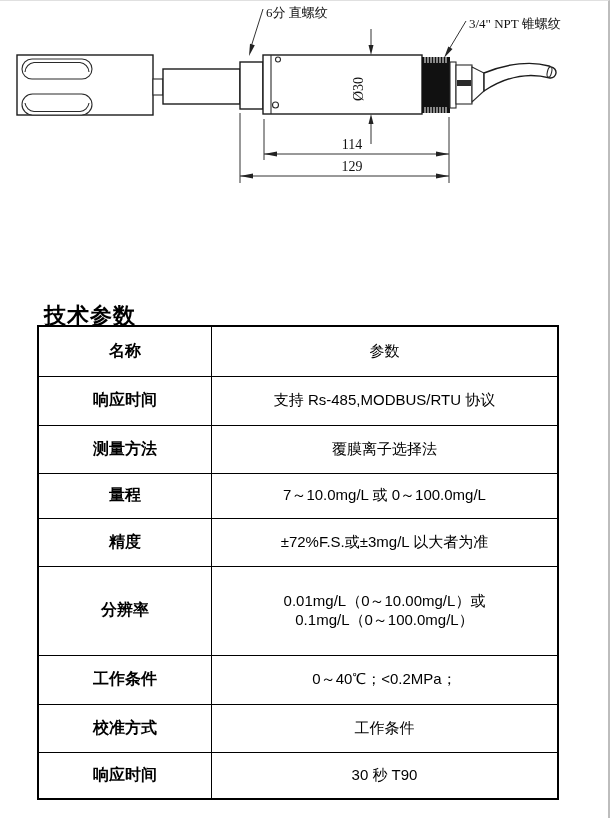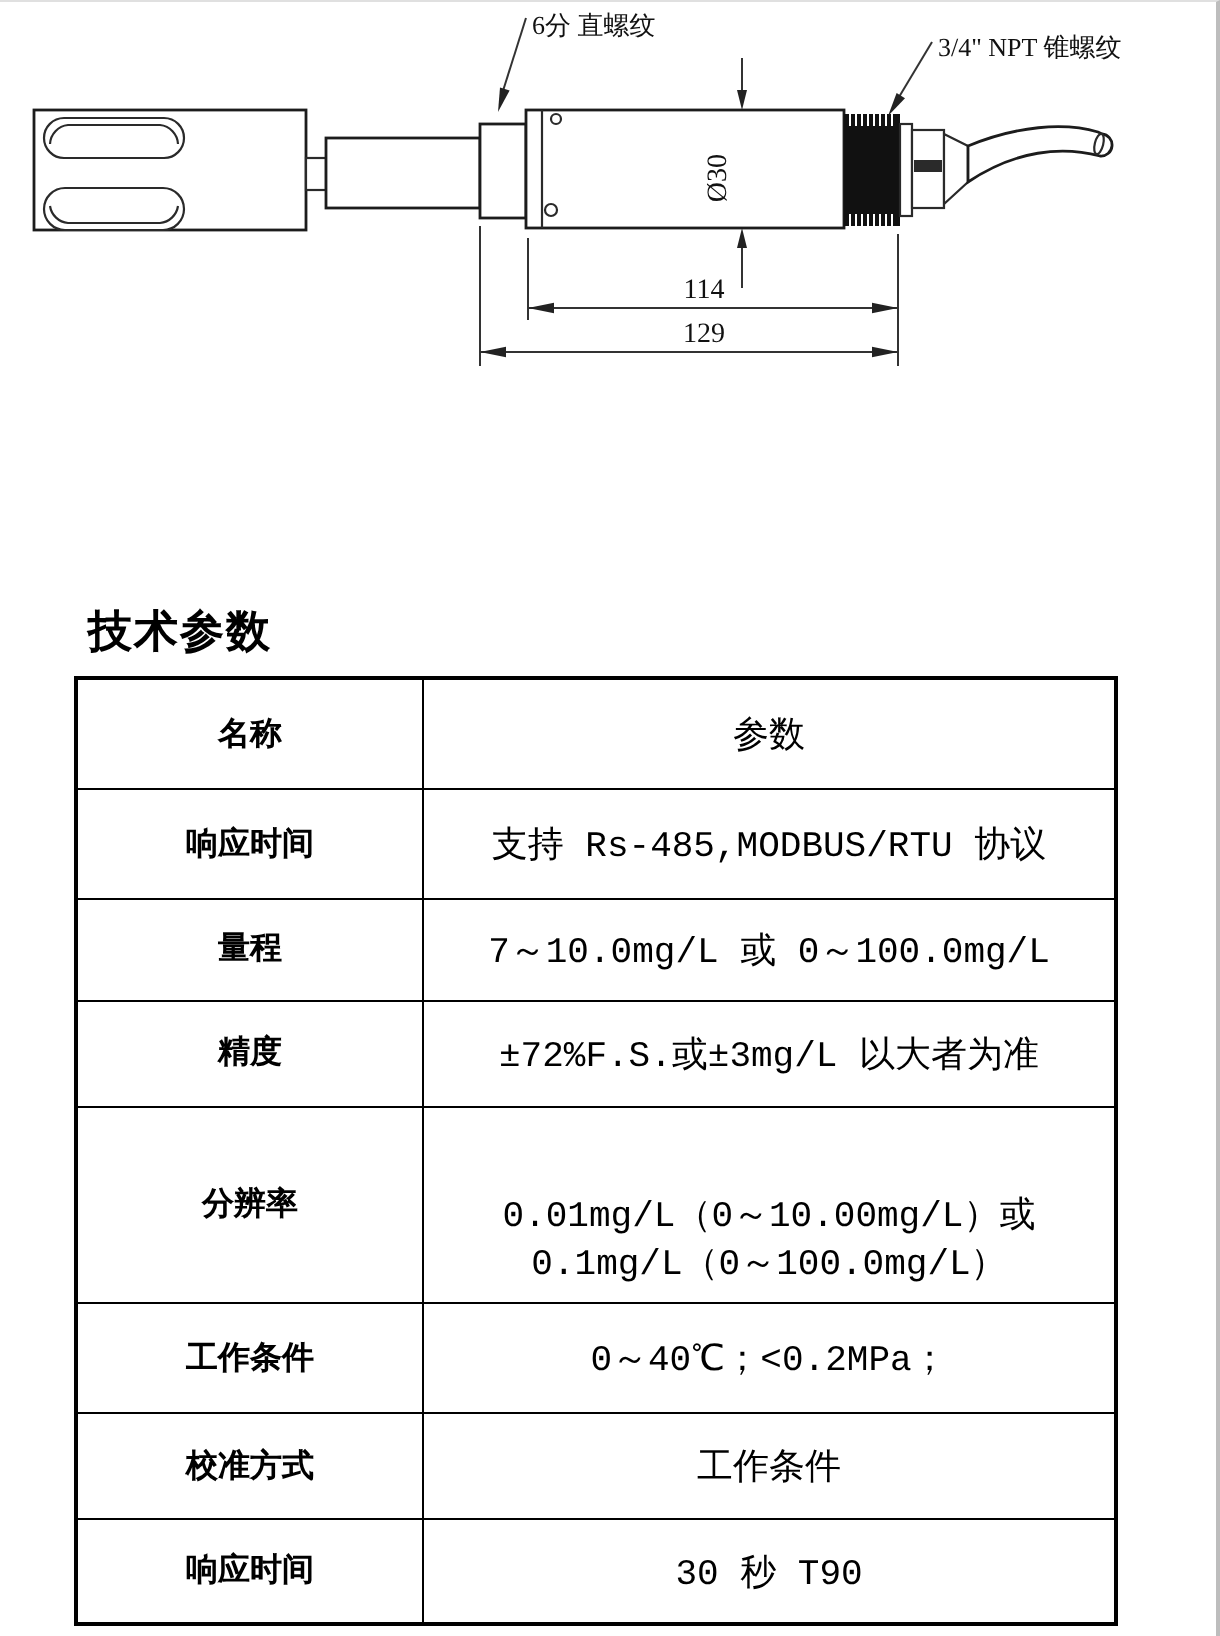--- a/index.html
+++ b/index.html
@@ -17,40 +17,40 @@
   .diagram-wrap{position:absolute;left:0;top:0;width:610px;height:210px;}
   .diagram-wrap svg{display:block;}
 
   .section-title{
     position:absolute;left:44px;top:300px;
     font-family:"Liberation Sans","DejaVu Sans",sans-serif;
     font-weight:bold;font-size:22px;letter-spacing:1px;
   }
 
   table.spec{
-    position:absolute;left:37px;top:337px;
+    position:absolute;left:37px;top:324px;
     width:517px;height:475px;
     border-collapse:collapse;table-layout:fixed;
     border:2px solid #000;
     padding-left:40px;
   }
   table.spec td{
     border:1px solid #000;
     text-align:center;vertical-align:middle;
     padding:0;overflow:hidden;
   }
   td.c-name{width:172px;
     font-family:"Liberation Sans","DejaVu Sans",sans-serif;
     font-weight:bold;font-size:16px;}
   td.c-val{width:345px;
-    font-family:Liberation Mono, monospace;
-    font-size:18px;}
+    font-family:Liberation Sans, sans-serif;
+    font-size:15px;}
   tr.h46{height:46px;} tr.h45{height:45px;} tr.h44{height:44px;}
   tr.h43{height:43px;} tr.h42{height:42px;} tr.h80{height:80px;}
-  .two-line{display:flex;flex-direction:column;justify-content:flex-end;height:80px;}
+  .two-line{display:flex;flex-direction:column;justify-content:center;height:80px;}
   .two-line span{display:block;}
 
   
   .ln{stroke:#1c1c1c;stroke-width:1.4;fill:none;}
   .lnthin{stroke:#2a2a2a;stroke-width:1.1;fill:none;}
   .fillw{fill:#ffffff;}
   .dim{stroke:#333;stroke-width:1;fill:none;}
   .dimtxt{font-family:"Liberation Serif","DejaVu Serif",serif;font-size:14px;fill:#111;}
   .lbltxt{font-family:"Liberation Serif","DejaVu Serif",serif;font-size:13px;fill:#111;}
   .arrow{fill:#222;stroke:none;}
@@ -162,20 +162,24 @@
   <table class="spec">
     <tbody>
       <tr class="h46">
         <td class="c-name">名称</td>
         <td class="c-val">参数</td>
       </tr>
       <tr class="h45">
         <td class="c-name">响应时间</td>
         <td class="c-val">支持 Rs-485,MODBUS/RTU 协议</td>
       </tr>
+      <tr class="h44">
+        <td class="c-name">测量方法</td>
+        <td class="c-val">覆膜离子选择法</td>
+      </tr>
       <tr class="h42">
         <td class="c-name">量程</td>
         <td class="c-val">7～10.0mg/L 或 0～100.0mg/L</td>
       </tr>
       <tr class="h44">
         <td class="c-name">精度</td>
         <td class="c-val">±72%F.S.或±3mg/L 以大者为准</td>
       </tr>
       <tr class="h80">
         <td class="c-name">分辨率</td>

